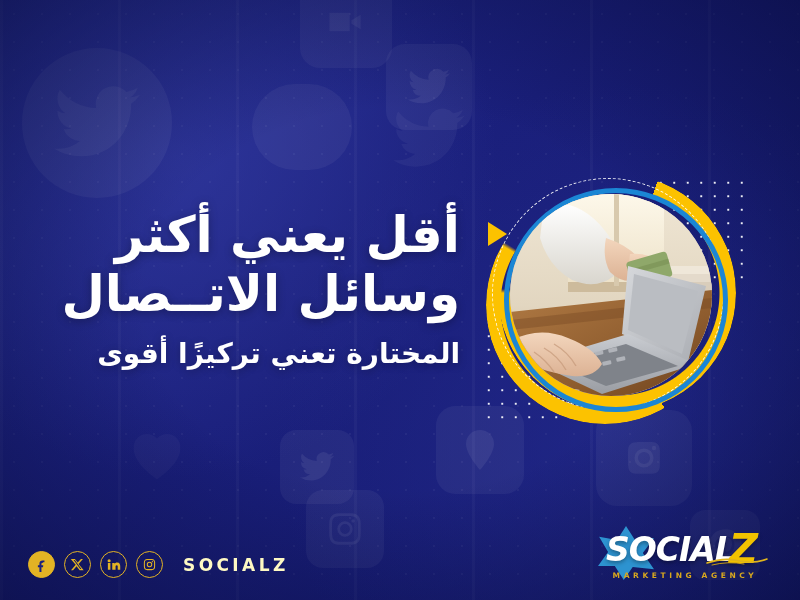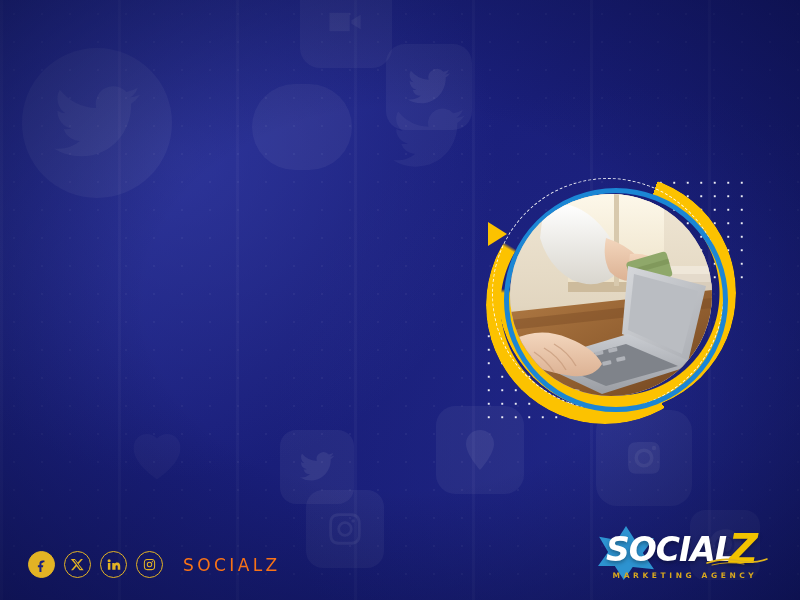--- a/index.html
+++ b/index.html
@@ -181,23 +181,23 @@
     display: flex;
     align-items: center;
     justify-content: center;
     color: #e3b324;
     box-sizing: border-box;
   }
   .sico.filled { background: #e3b324; color: #1a1f7e; border-color: #e3b324; }
   .sico svg { display: block; width: 15px; height: 15px; fill: currentColor; }
   .brand-word {
     margin-left: 11px;
-    color: #f97316;
+    color: #fef9c3;
     font-size: 17px;
-    font-weight: 400;
+    font-weight: 700;
     letter-spacing: 3.4px;
   }
 
   .logo {
     position: absolute;
     right: 26px;
     bottom: 18px;
     width: 182px;
     height: 58px;
     text-decoration: underline;
@@ -317,20 +317,25 @@
   </div>
 
   <div class="wm" style="left:122px; top:418px; width:70px; height:70px;">
     <svg viewBox="0 0 24 24" style="color:rgba(255,255,255,0.035);">
         <path d="M12 21s-8-5.3-8-10.4A4.6 4.6 0 0 1 12 7a4.6 4.6 0 0 1 8 3.6C20 15.7 12 21 12 21z"></path>
       </svg>
   </div>
 
   <div class="bg-vignette"></div>
 
+  <div class="headline">
+    <div class="hl-line">أقل يعني أكثر</div>
+    <div class="hl-line">وسائل الاتــصال</div>
+    <div class="sub-line">المختارة تعني تركيزًا أقوى</div>
+  </div>
 
   <div class="medallion">
     <div class="dotgrid dot-tr"></div>
     <div class="dotgrid dot-bl"></div>
 
     <div class="ring-gold"></div>
     <div class="ring-gold2"></div>
     <div class="ring-dash"></div>
     <div class="ring-azure"></div>
 

